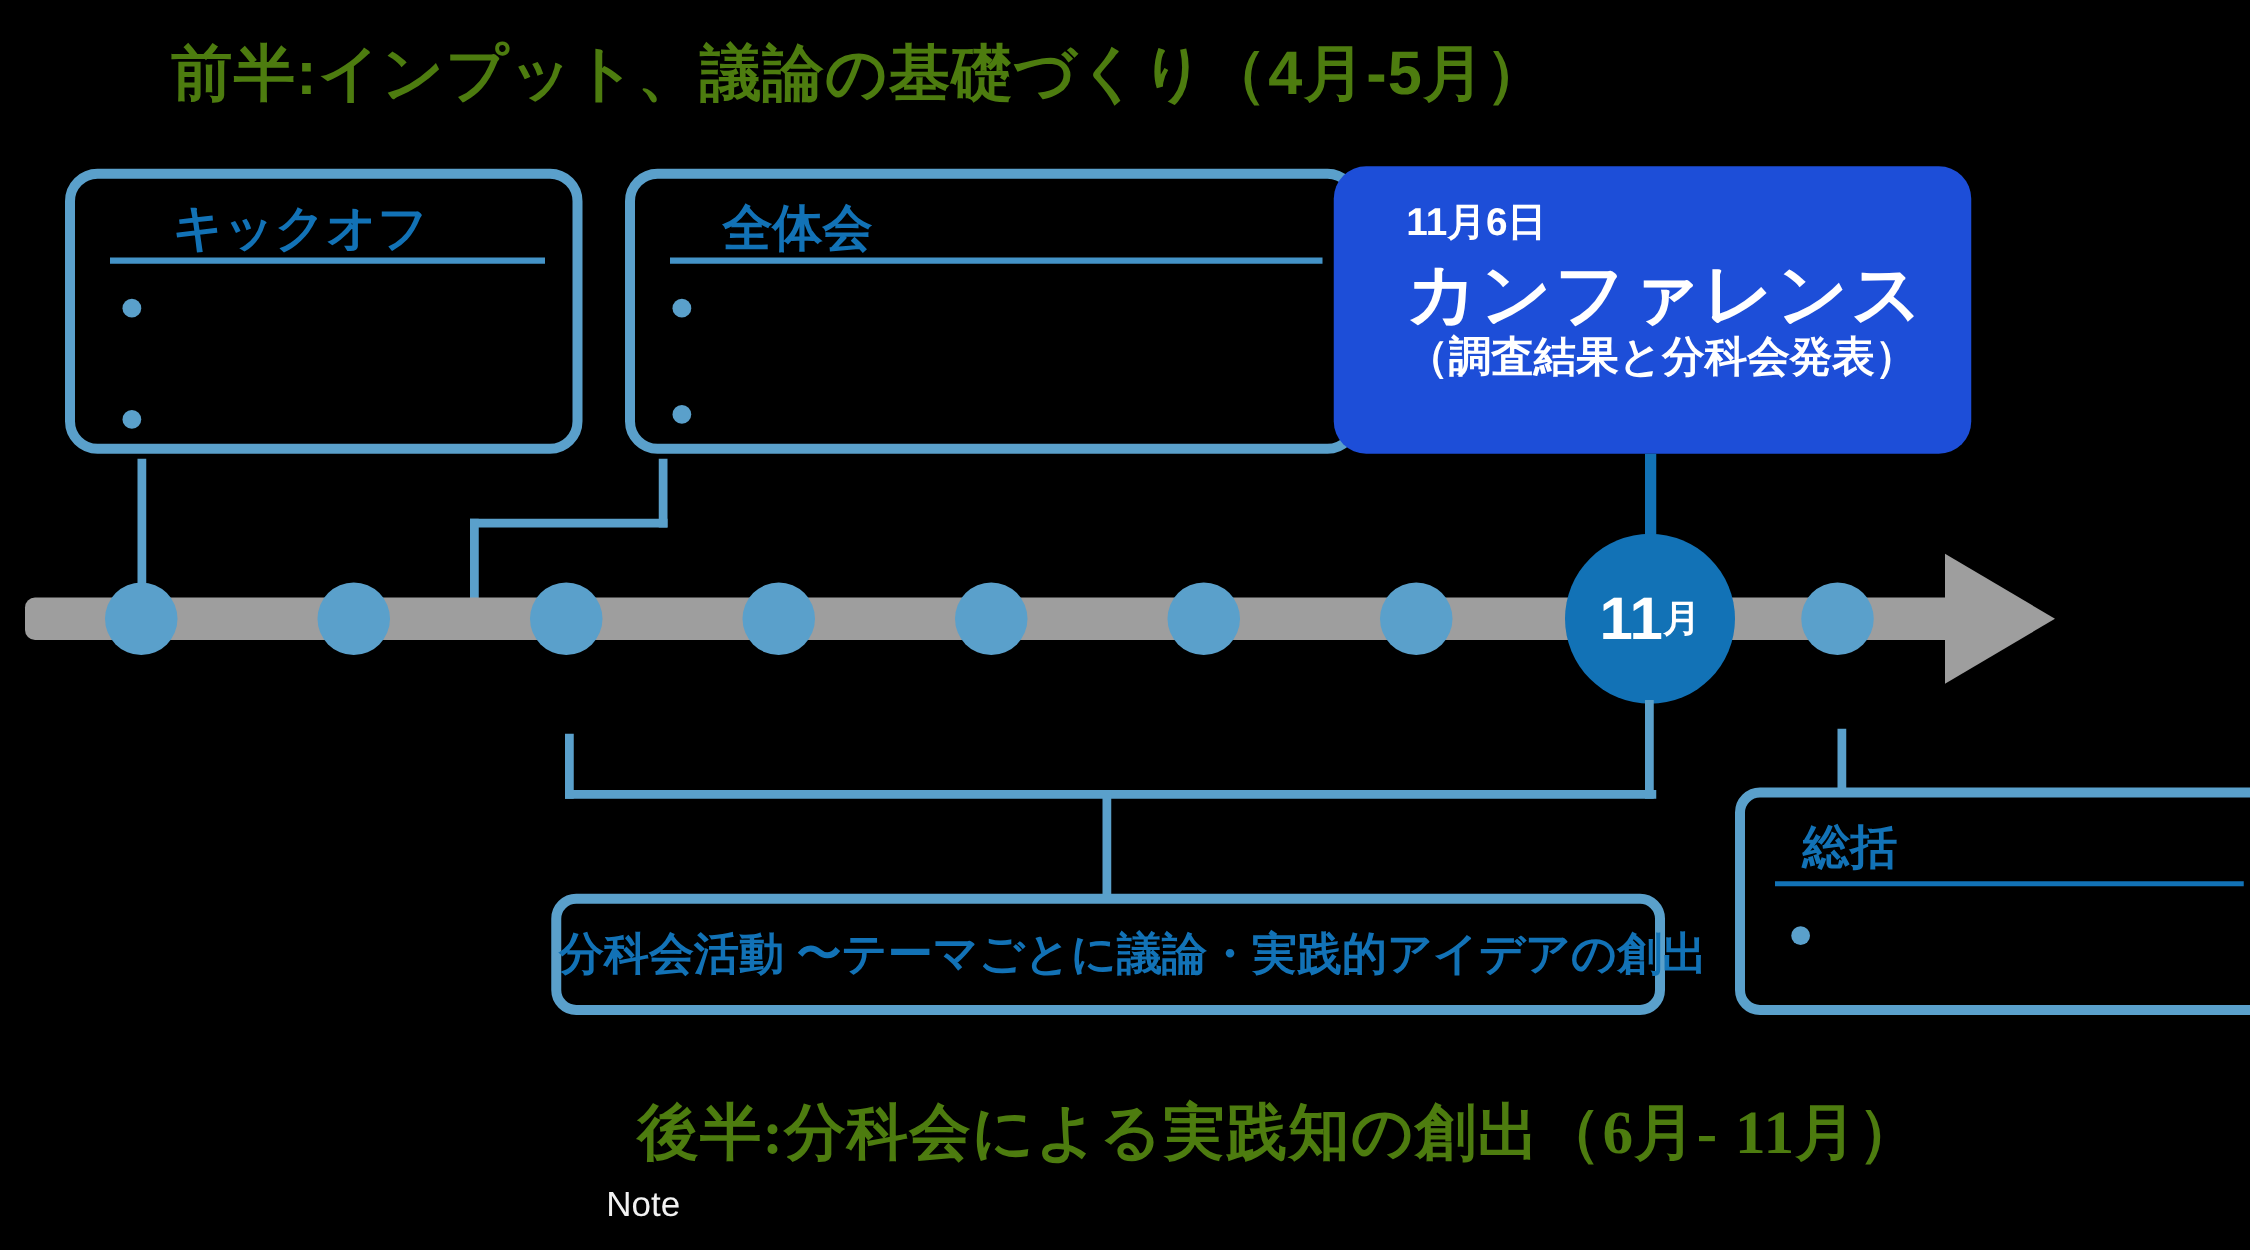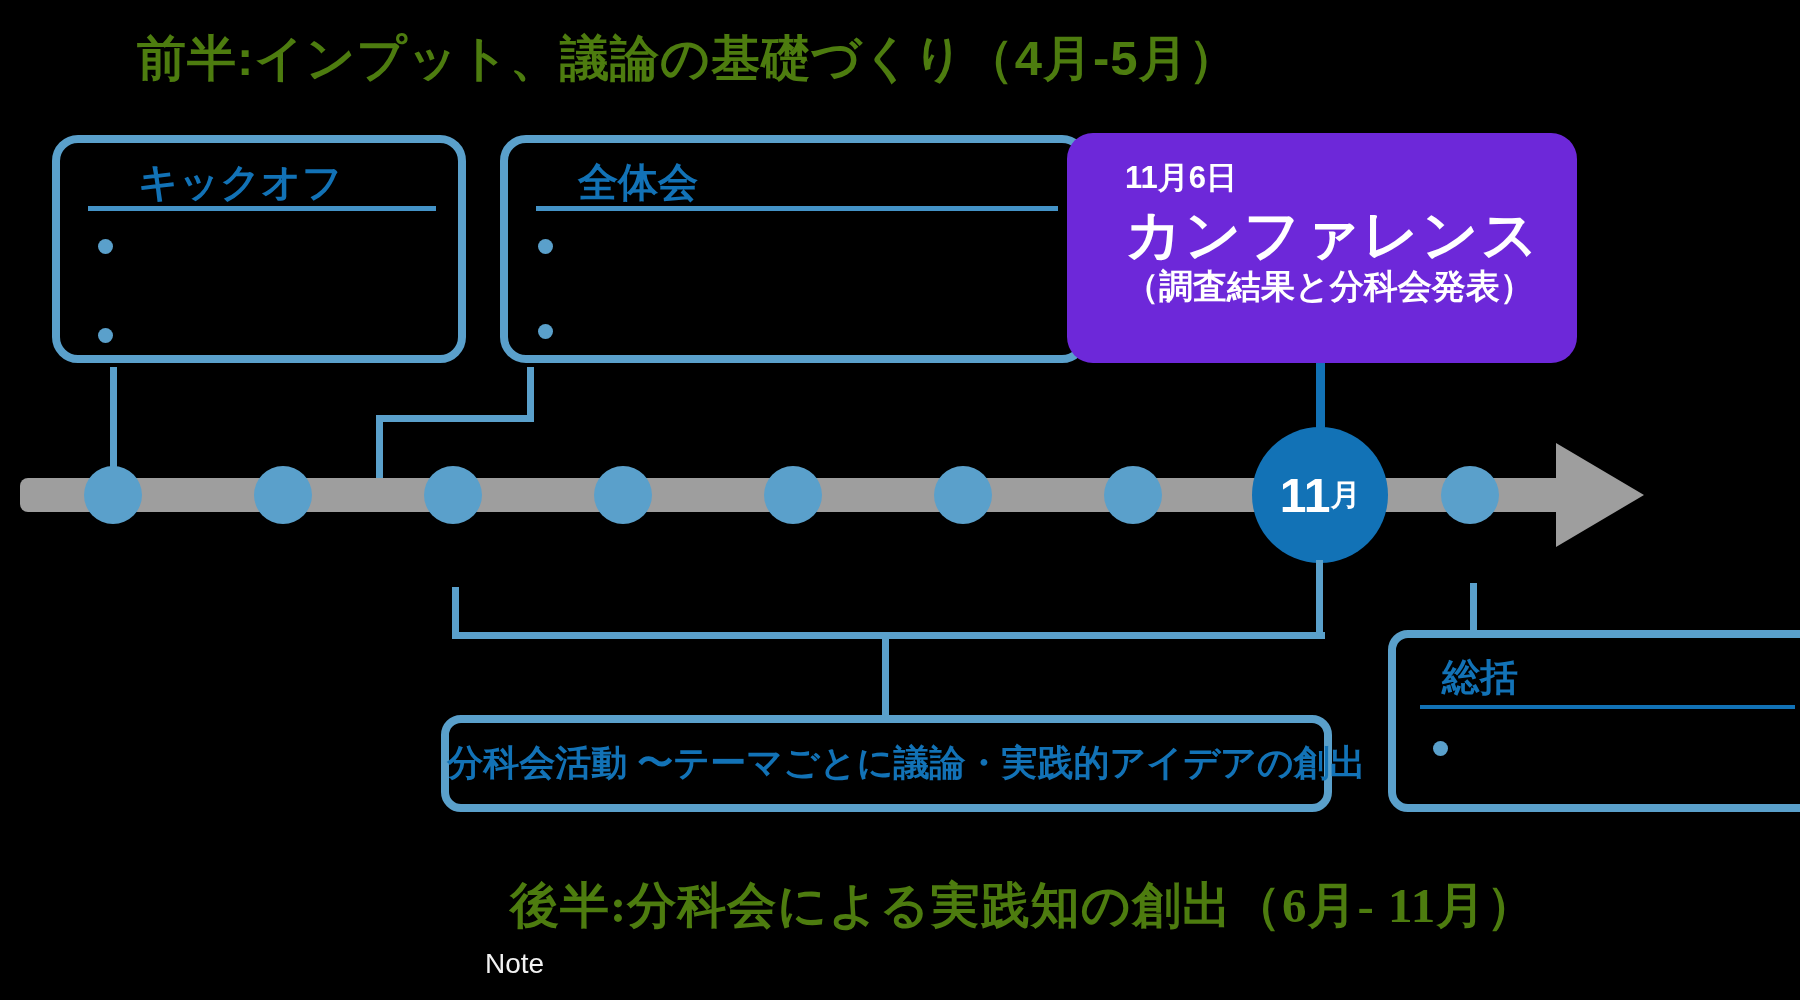--- a/index.html
+++ b/index.html
@@ -8,21 +8,21 @@
     font-family:"Liberation Sans","DejaVu Sans",sans-serif;
   }
   .abs{position:absolute;}
   .phase-label{color:#4d7c0f;font-weight:bold;font-size:49px;letter-spacing:1px;white-space:nowrap;}
   
   .obox{position:absolute;border:8px solid #5AA0CB;border-radius:26px;box-sizing:border-box;background:transparent;}
   .obox .btitle{position:absolute;left:50px;top:12px;font-size:40px;font-weight:bold;color:#1272B6;white-space:nowrap;margin-left:28px;}
   .obox .underline{position:absolute;left:28px;right:22px;top:63px;height:5px;background:#4493C7;}
   .bullet{position:absolute;width:15px;height:15px;border-radius:50%;background:#5AA0CB;}
   
-  .conf{position:absolute;background:#6d28d9;border-radius:26px;box-sizing:border-box;color:#fff;padding:26px 30px 0 58px;}
+  .conf{position:absolute;background:#1d4ed8;border-radius:26px;box-sizing:border-box;color:#fff;padding:26px 30px 0 58px;}
   .conf .cdate{font-size:31px;font-weight:bold;line-height:38px;}
   .conf .ctitle{font-size:56px;font-weight:bold;line-height:64px;margin-top:6px;white-space:nowrap;letter-spacing:2px;}
   .conf .csub{font-size:34px;font-weight:bold;line-height:44px;white-space:nowrap;font-family:Liberation Mono, monospace;}
   
   .tbar{position:absolute;left:20px;top:478px;width:1545px;height:34px;background:#9E9E9E;border-radius:8px 0 0 8px;}
   .tarrow{position:absolute;left:1556px;top:443px;width:0;height:0;
           border-top:52px solid transparent;border-bottom:52px solid transparent;border-left:88px solid #9E9E9E;}
   .tdot{position:absolute;top:466px;width:58px;height:58px;border-radius:50%;background:#5AA0CB;}
   .milestone{position:absolute;left:1252px;top:427px;width:136px;height:136px;border-radius:50%;background:#1272B6;
              display:flex;align-items:center;justify-content:center;color:#fff;font-weight:bold;}

